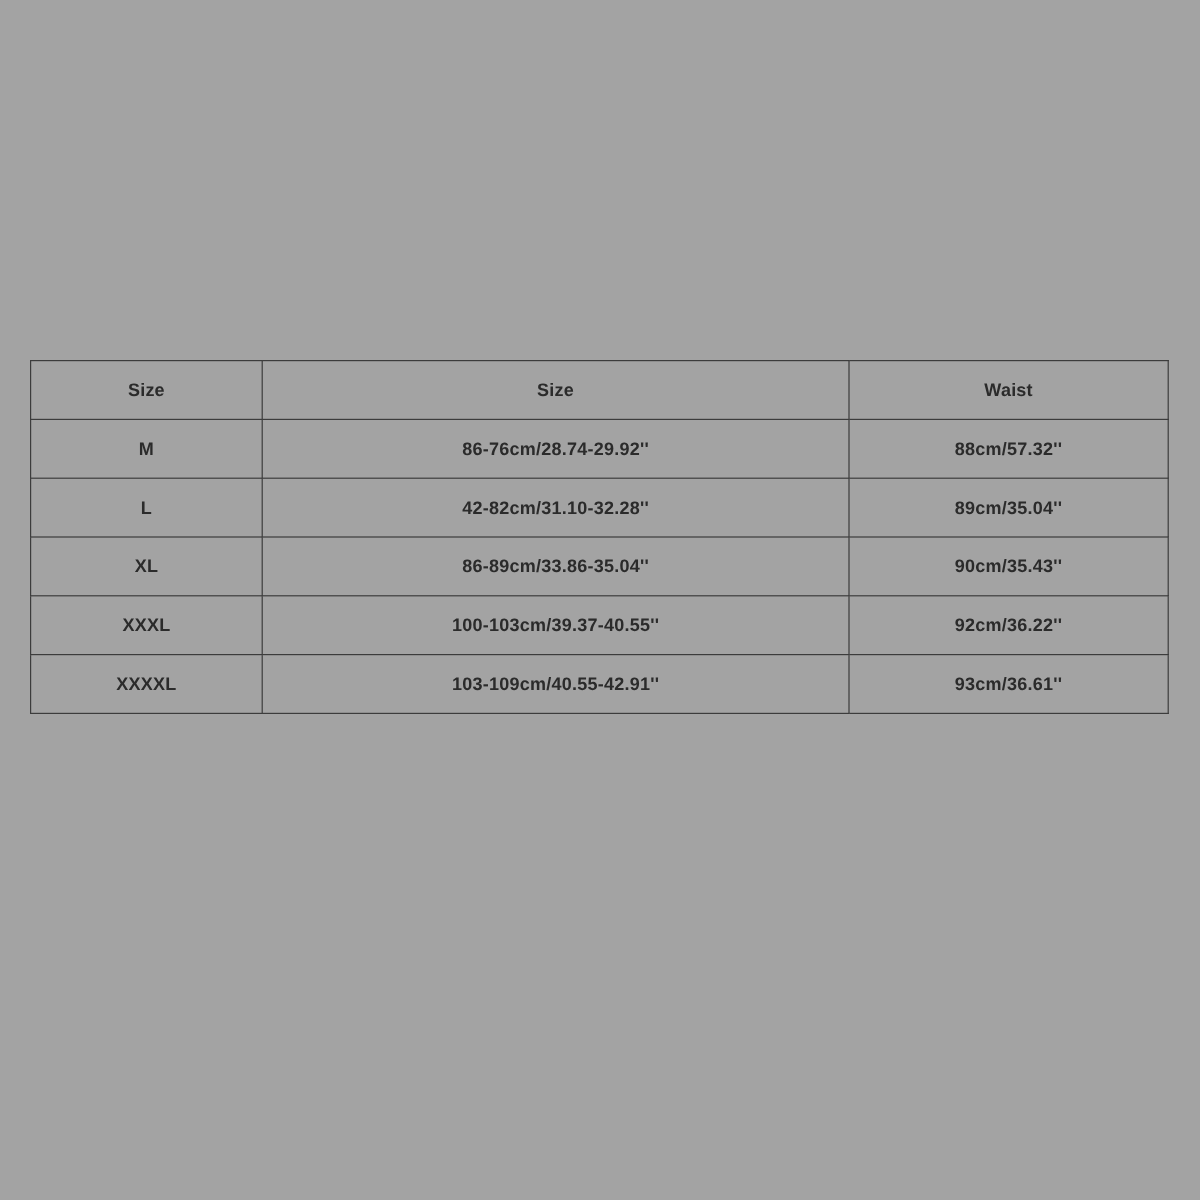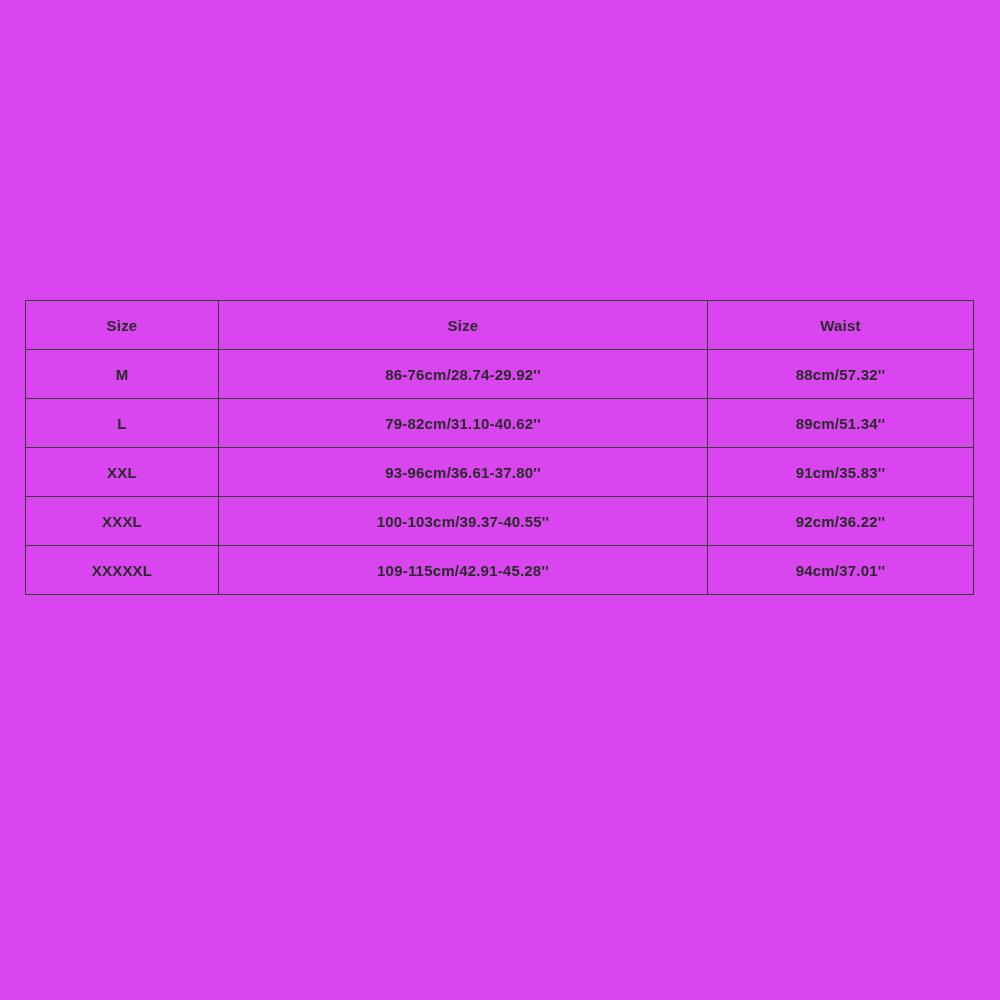--- a/index.html
+++ b/index.html
@@ -4,21 +4,21 @@
 <style>
   html, body {
     margin: 0;
     padding: 0;
     background: #ffffff;
   }
   .canvas {
     position: relative;
     width: 1000px;
     height: 1000px;
-    background: #d946ef;
+    background: #a3a3a3;
     font-family: "Liberation Sans", sans-serif;
     overflow: hidden;
   }
   table.size-chart {
     position: absolute;
     left: 25px;
     top: 300px;
     width: 948px;
     border-collapse: collapse;
     table-layout: fixed;
@@ -57,33 +57,33 @@
       </tr>
     </thead>
     <tbody>
       <tr>
         <td>M</td>
         <td>86-76cm/28.74-29.92''</td>
         <td>88cm/57.32''</td>
       </tr>
       <tr>
         <td>L</td>
-        <td>79-82cm/31.10-40.62''</td>
-        <td>89cm/51.34''</td>
+        <td>42-82cm/31.10-32.28''</td>
+        <td>89cm/35.04''</td>
       </tr>
       <tr>
-        <td>XXL</td>
-        <td>93-96cm/36.61-37.80''</td>
-        <td>91cm/35.83''</td>
+        <td>XL</td>
+        <td>86-89cm/33.86-35.04''</td>
+        <td>90cm/35.43''</td>
       </tr>
       <tr>
         <td>XXXL</td>
         <td>100-103cm/39.37-40.55''</td>
         <td>92cm/36.22''</td>
       </tr>
       <tr>
-        <td>XXXXXL</td>
-        <td>109-115cm/42.91-45.28''</td>
-        <td>94cm/37.01''</td>
+        <td>XXXXL</td>
+        <td>103-109cm/40.55-42.91''</td>
+        <td>93cm/36.61''</td>
       </tr>
     </tbody>
   </table>
 </div>
 
 </body></html>

